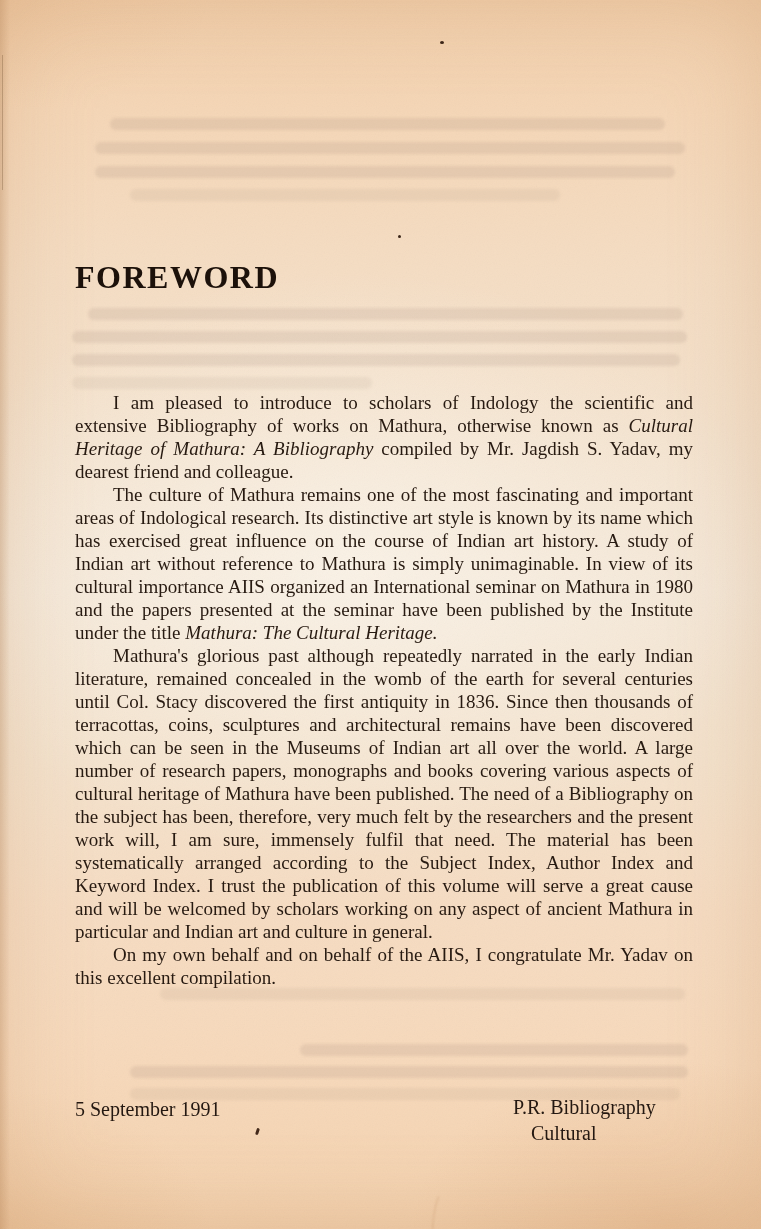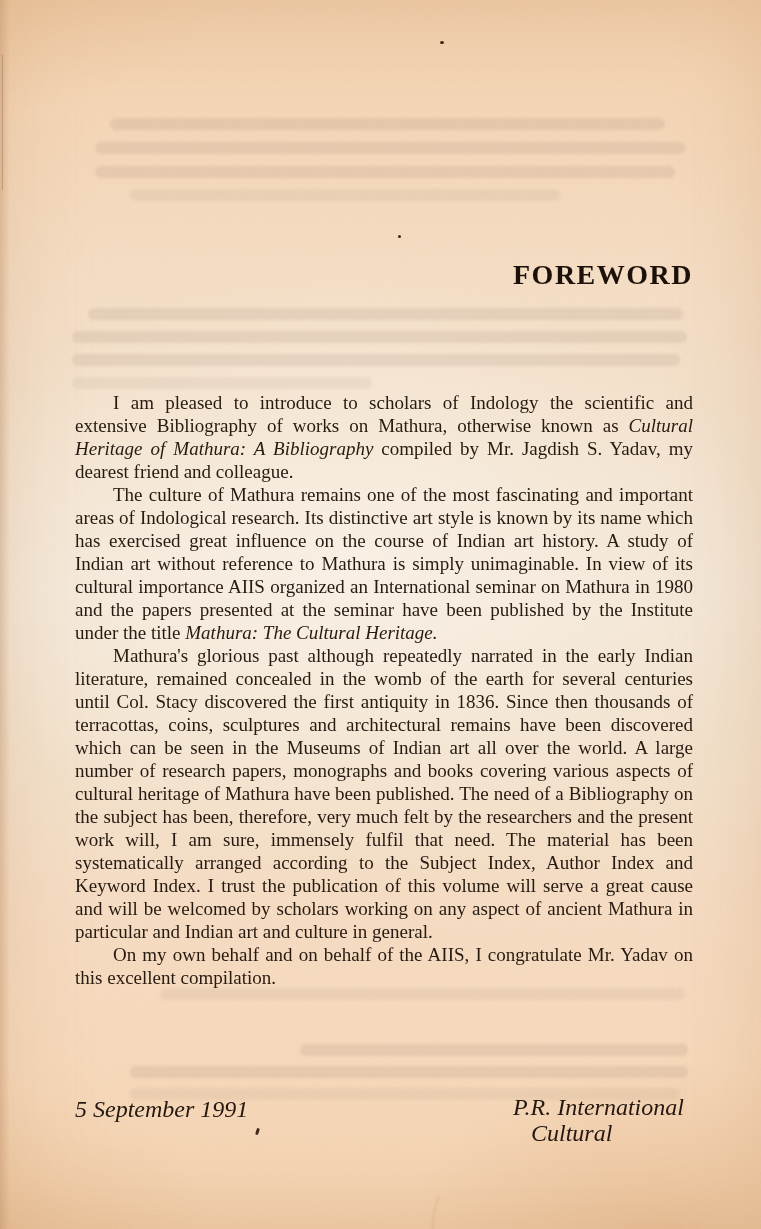--- a/index.html
+++ b/index.html
@@ -41,38 +41,38 @@
     background: rgba(120,88,58,0.35); filter: blur(0.4px);
   }
   .crease {
     position: absolute; left: 428px; top: 1118px; width: 230px; height: 190px;
     border: 1.5px solid transparent; border-left-color: rgba(168,115,72,0.30);
     border-radius: 50%; transform: rotate(-28deg); filter: blur(1px);
   }
 
   .title {
     position: absolute; top: 259px; left: 75px; width: 618px;
-    margin: 0; text-align: right;
-    font-size: 28px; font-weight: bold; letter-spacing: 1.5px;
+    margin: 0; text-align: left;
+    font-size: 32px; font-weight: bold; letter-spacing: 1.5px;
     color: #1c110a;
   }
   .bodytext {
     position: absolute; top: 383px; left: 75px; width: 618px;
     color: #271a11;
     margin-top: 8px;
   }
   .bodytext p {
     margin: 0; text-indent: 38px;
     font-size: 19px; line-height: 23px;
     text-align: justify;
   }
   .bodytext .it { font-style: italic; }
 
   .signoff { position: absolute; top: 1096px; left: 75px; width: 618px; color: #241811; }
-  .signoff .line { font-size: 24px; line-height: 26px; font-style: italic; }
+  .signoff .line { font-size: 20px; line-height: 26px; }
   .signoff-left  { position: absolute; left: 0; top: 0; }
   .signoff-right { position: absolute; left: 438px; top: -2px; }
   .signoff-right .role { padding-left: 18px; }
 
   .speck { position: absolute; background: #3a2417; border-radius: 50%; }
   .speck.s1 { left: 440px; top: 41px;  width: 4px; height: 3px; }
   .speck.s2 { left: 398px; top: 235px; width: 3px; height: 3px; }
   .stray-mark {
     position: absolute; left: 256px; top: 1128px; width: 3px; height: 7px;
     background: #43291a; border-radius: 2px; transform: rotate(18deg);
@@ -124,18 +124,18 @@
       <p><span>The culture of Mathura remains one of the most fascinating and important areas of Indological research. Its distinctive art style is known by its name which has exercised great influence on the course of Indian art history. A study of Indian art without reference to Mathura is simply unimaginable. In view of its cultural importance AIIS organized an International seminar on Mathura in 1980 and the papers presented at the seminar have been published by the Institute under the title </span><span class="it">Mathura: The Cultural Heritage.</span></p>
       <p><span>Mathura's glorious past although repeatedly narrated in the early Indian literature, remained concealed in the womb of the earth for several centuries until Col. Stacy discovered the first antiquity in 1836. Since then thousands of terracottas, coins, sculptures and architectural remains have been discovered which can be seen in the Museums of Indian art all over the world. A large number of research papers, monographs and books covering various aspects of cultural heritage of Mathura have been published. The need of a Bibliography on the subject has been, therefore, very much felt by the researchers and the present work will, I am sure, immensely fulfil that need. The material has been systematically arranged according to the Subject Index, Author Index and Keyword Index. I trust the publication of this volume will serve a great cause and will be welcomed by scholars working on any aspect of ancient Mathura in particular and Indian art and culture in general.</span></p>
       <p><span>On my own behalf and on behalf of the AIIS, I congratulate Mr. Yadav on this excellent compilation.</span></p>
     </div>
 
   <div class="signoff">
     <div class="signoff-left">
       <div class="line">5 September 1991</div>
     </div>
     <div class="signoff-right">
-      <div class="line">P.R. International</div>
+      <div class="line">P.R. Bibliography</div>
       <div class="line role">Cultural</div>
     </div>
   </div>
 
 </div>
 
 </body></html>

